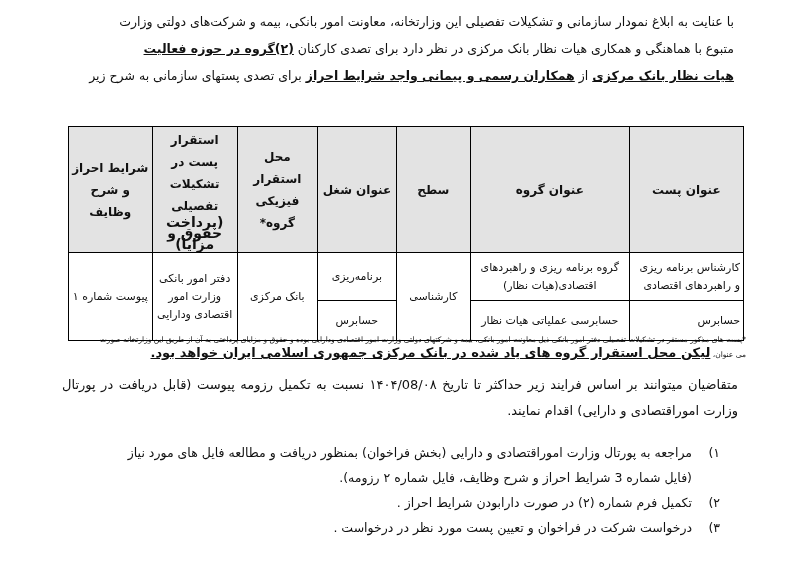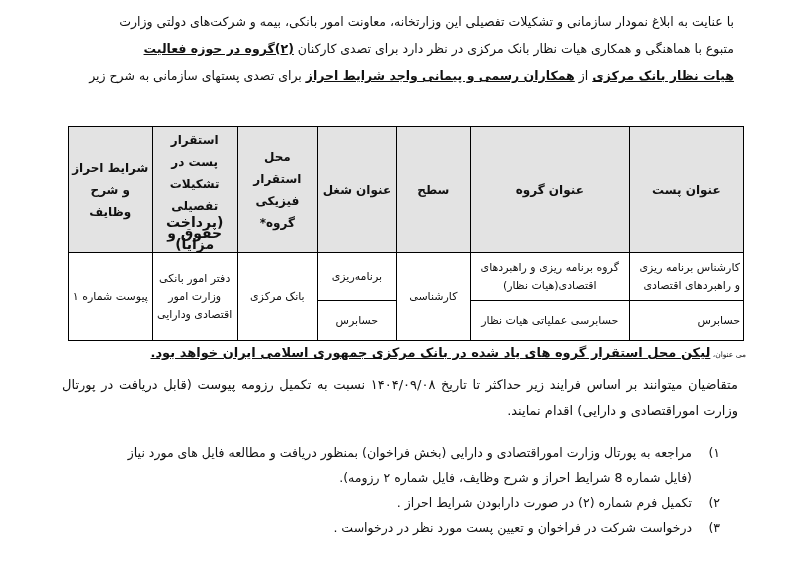--- a/index.html
+++ b/index.html
@@ -65,30 +65,30 @@
     </tr>
     <tr style="height:40px;">
       <td class="td-right">حسابرس</td>
       <td>حسابرسی عملیاتی هیات نظار</td>
       <td>حسابرس</td>
     </tr>
   </tbody>
 </table>
 
 <div class="footnote">
-  <br>
+  <span>*پست های مذکور مستقر در تشکیلات تفصیلی دفتر امور بانکی ذیل معاونت امور بانکی، بیمه و شرکتهای دولتی وزارت امور اقتصادی ودارایی بوده و حقوق و مزایای پرداختی به آن از طریق این وزارتخانه صورت</span><br>
   <span>می عنوان، </span><b class="u">لیکن محل استقرار گروه های یاد شده در بانک مرکزی جمهوری اسلامی ایران خواهد بود.</b>
 </div>
 
-<p class="para2">متقاضیان میتوانند بر اساس فرایند زیر حداکثر تا تاریخ ۱۴۰۴/۰۹/۰۸ نسبت به تکمیل رزومه پیوست (قابل دریافت در پورتال وزارت اموراقتصادی و دارایی) اقدام نمایند.</p>
+<p class="para2">متقاضیان میتوانند بر اساس فرایند زیر حداکثر تا تاریخ ۱۴۰۴/08/۰۸ نسبت به تکمیل رزومه پیوست (قابل دریافت در پورتال وزارت اموراقتصادی و دارایی) اقدام نمایند.</p>
 
 <div class="steps">
   <div class="step">
     <span class="num">۱)</span>
-    <span class="txt">مراجعه به پورتال وزارت اموراقتصادی و دارایی (بخش فراخوان) بمنظور دریافت و مطالعه فایل های مورد نیاز (فایل شماره 8 شرایط احراز و شرح وظایف، فایل شماره ۲ رزومه).</span>
+    <span class="txt">مراجعه به پورتال وزارت اموراقتصادی و دارایی (بخش فراخوان) بمنظور دریافت و مطالعه فایل های مورد نیاز (فایل شماره 3 شرایط احراز و شرح وظایف، فایل شماره ۲ رزومه).</span>
   </div>
   <div class="step">
     <span class="num">۲)</span>
     <span class="txt">تکمیل فرم شماره (۲) در صورت دارابودن شرایط احراز .</span>
   </div>
   <div class="step">
     <span class="num">۳)</span>
     <span class="txt">درخواست شرکت در فراخوان و تعیین پست مورد نظر در درخواست .</span>
   </div>
 </div>

